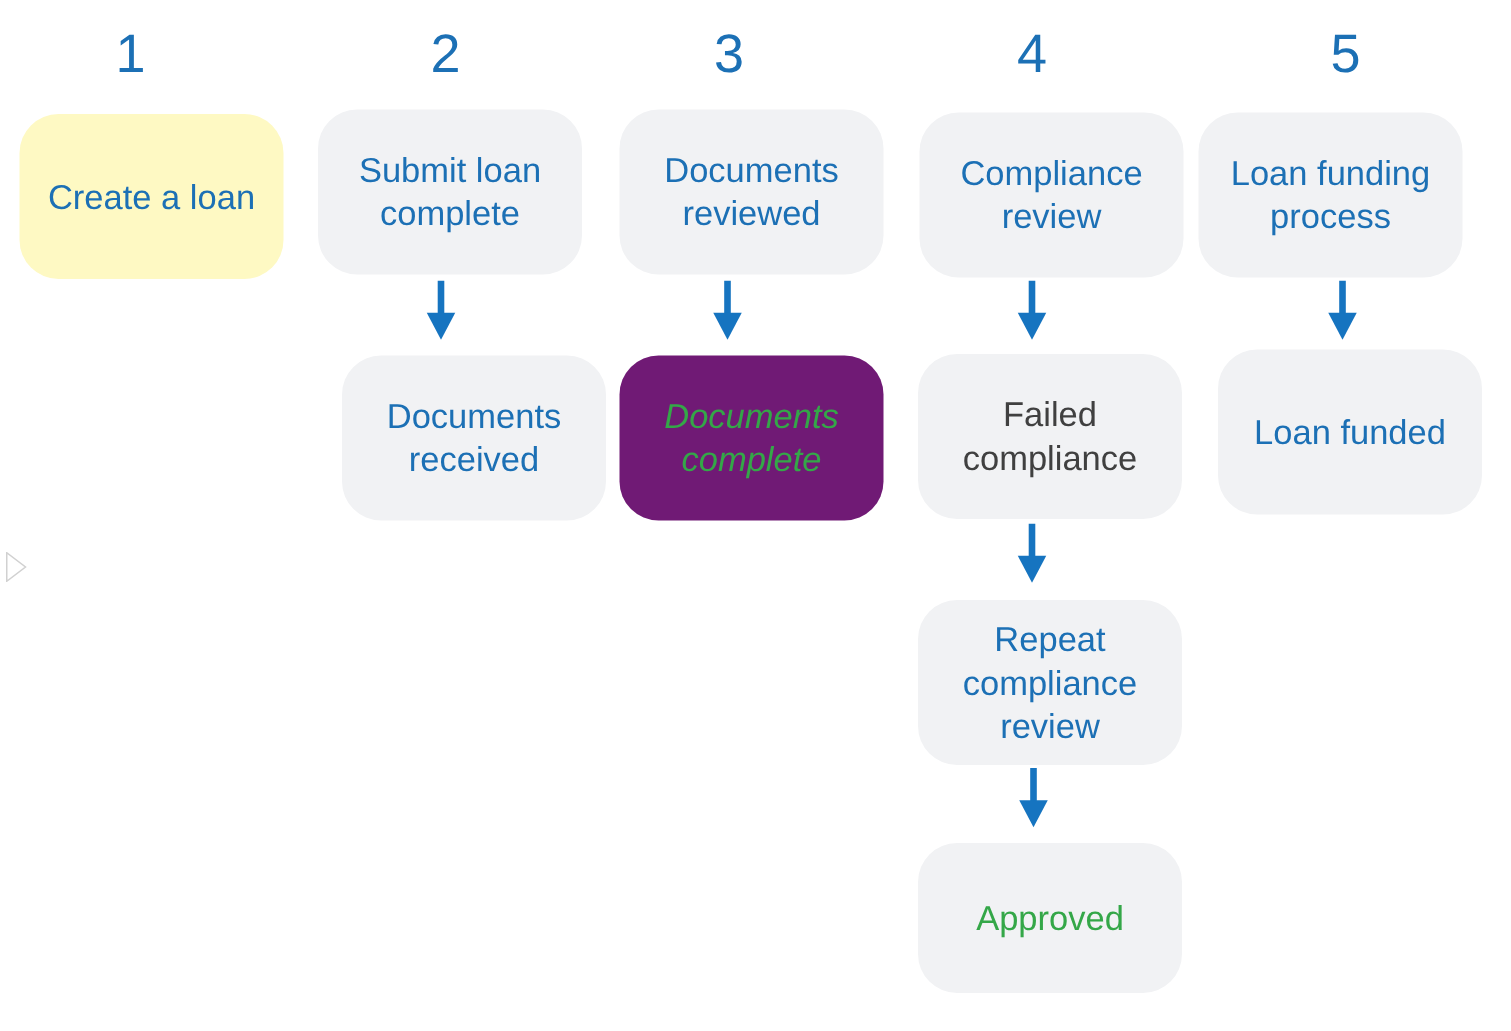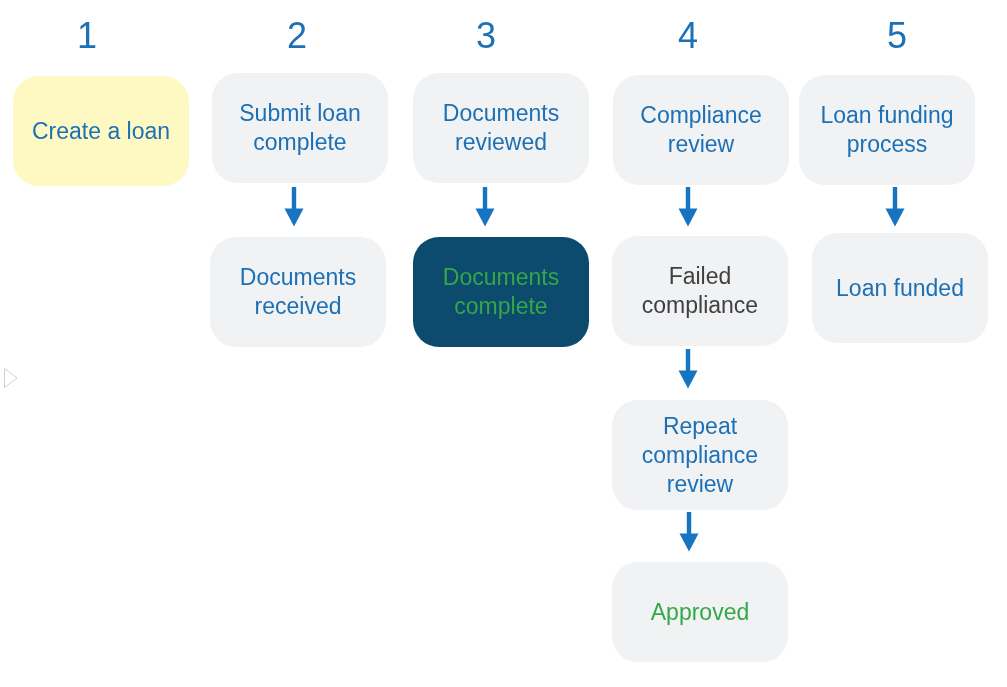--- a/index.html
+++ b/index.html
@@ -95,24 +95,24 @@
   </svg>
   <svg class="arrow" style="left: 676px; top: 187px; color: rgb(22, 116, 192);" viewBox="0 0 24 40">
     <rect x="9.8" y="0" width="4.4" height="23" fill="currentColor"></rect>
     <polygon points="2.5,21.5 21.5,21.5 12,39.5" fill="currentColor"></polygon>
   </svg>
   <svg class="arrow" style="left: 883px; top: 187px; color: rgb(22, 116, 192);" viewBox="0 0 24 40">
     <rect x="9.8" y="0" width="4.4" height="23" fill="currentColor"></rect>
     <polygon points="2.5,21.5 21.5,21.5 12,39.5" fill="currentColor"></polygon>
   </svg>
 
-  <div class="box" style="left: 210px; top: 237px; background: rgb(241, 242, 244);">
+  <div class="box" style="left: 228px; top: 237px; background: rgb(241, 242, 244);">
     <span class="box-label" style="color: rgb(28, 112, 181);">Documents received</span>
   </div>
-  <div class="box" style="left: 413px; top: 237px; background: #0c4a6e;">
+  <div class="box" style="left: 413px; top: 237px; background: #701a75; font-style: italic;">
     <span class="box-label" style="color: rgb(52, 167, 72);">Documents complete</span>
   </div>
   <div class="box" style="left: 612px; top: 236px; background: rgb(241, 242, 244);">
     <span class="box-label" style="color: #404040;">Failed compliance</span>
   </div>
   <div class="box" style="left: 812px; top: 233px; background: rgb(241, 242, 244);">
     <span class="box-label" style="color: rgb(28, 112, 181);">Loan funded</span>
   </div>
 
   <svg class="arrow" style="left: 676px; top: 349px; color: rgb(22, 116, 192);" viewBox="0 0 24 40">

